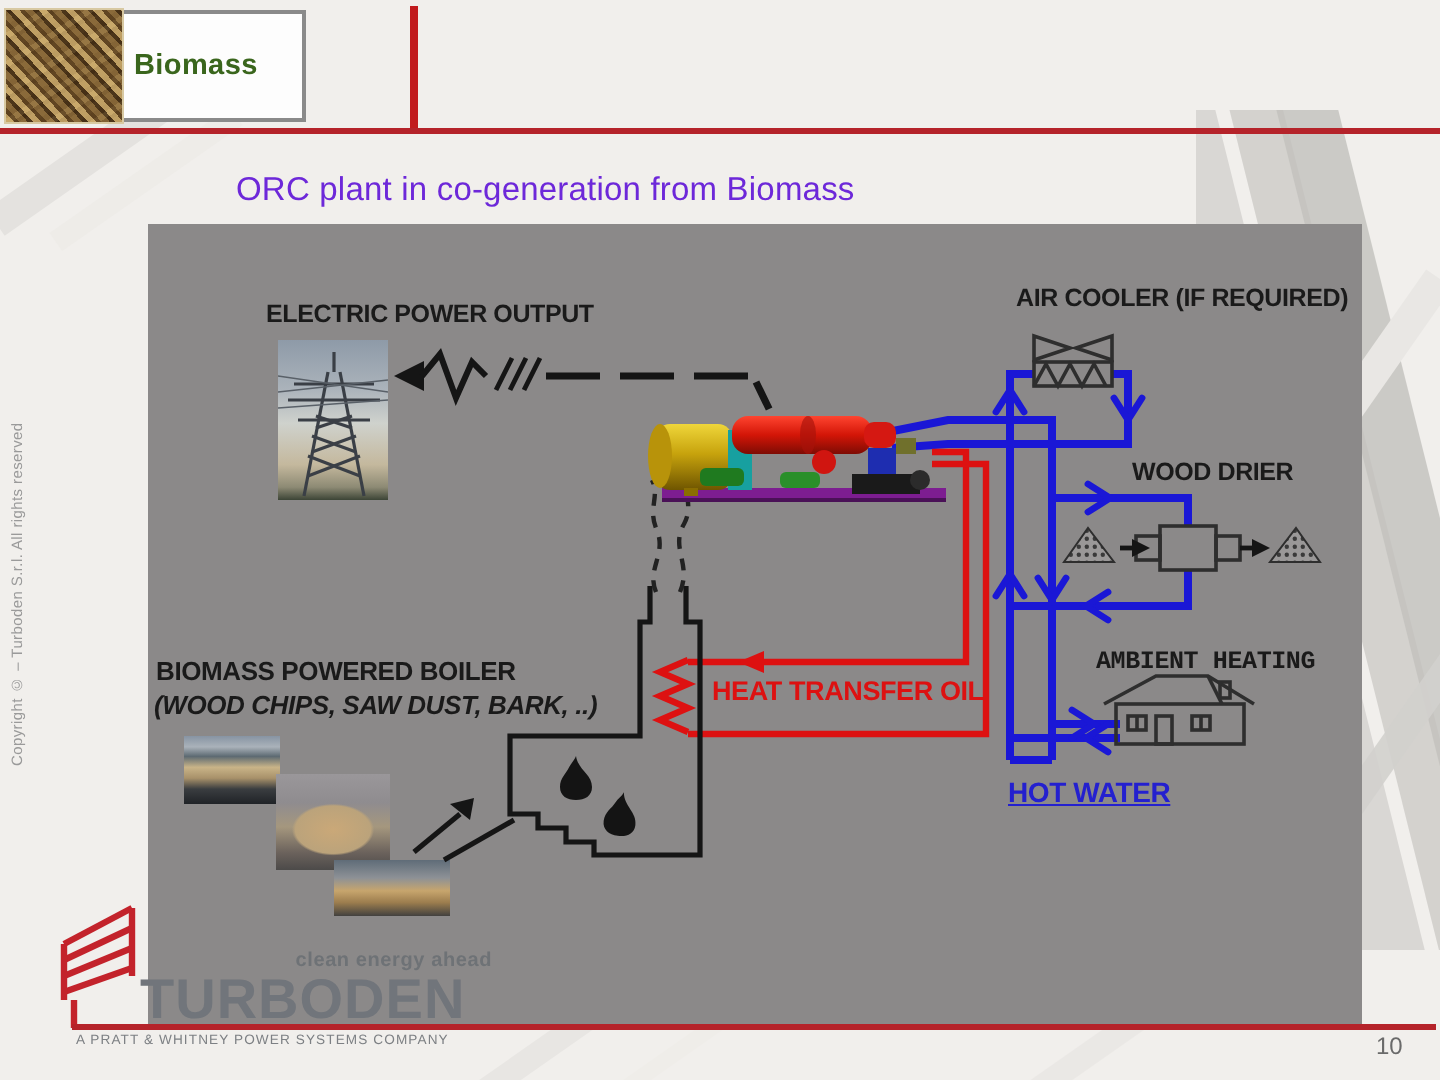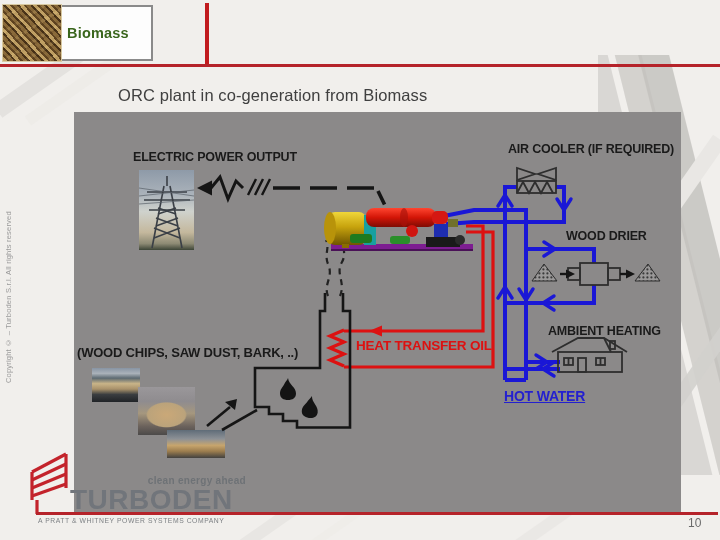--- a/index.html
+++ b/index.html
@@ -12,32 +12,32 @@
   
   .chips{left:2px;top:4px;width:60px;height:58px;border:1px solid #d8c9a2;box-sizing:border-box;
     background:
       repeating-linear-gradient(47deg,rgba(201,169,107,.85) 0 3px,rgba(90,63,30,.85) 3px 5px,rgba(138,106,58,.8) 5px 8px,rgba(60,40,18,.8) 8px 10px),
       repeating-linear-gradient(-33deg,#8a6a3a 0 4px,#5a3f1e 4px 6px,#c9a96b 6px 9px,#6b4d26 9px 12px);}
   .biomass-box{left:20px;top:5px;width:133px;height:56px;background:#fdfdfd;border:2px solid #8a8a8a;box-sizing:border-box;}
   .biomass-label{left:67px;top:25px;font-size:14.5px;font-weight:bold;color:var(--biomass_green,#3a661d);letter-spacing:.2px;}
   .vrule{left:205px;top:3px;width:4px;height:63px;background:#c11b1e;}
   .title{left:218px;top:26px;font-size:17px;color:var(--title_red,#b81b1b);letter-spacing:.1px;white-space:nowrap;}
   .hrule{left:0;top:64px;width:720px;height:3px;background:var(--accent_red,#b5232a);}
-  .subtitle{left:118px;top:86px;font-size:16.5px;color:#404040;letter-spacing:.1px;white-space:nowrap;}
+  .subtitle{left:118px;top:86px;font-size:16.5px;color:#6d28d9;letter-spacing:.1px;white-space:nowrap;}
   
   .panel{left:74px;top:112px;width:607px;height:402px;background:var(--panel_gray,#8b8989);}
   .plabel{position:absolute;font-weight:bold;color:#1a1a1a;letter-spacing:-.2px;white-space:nowrap;}
   .lbl-electric{left:59px;top:38px;font-size:12.5px;}
   .lbl-aircooler{left:434px;top:30px;font-size:12.5px;}
   .lbl-wooddrier{left:492px;top:117px;font-size:12.5px;}
-  .lbl-ambient{left:474px;top:212px;font-size:12.5px;}
+  .lbl-ambient{left:474px;top:212px;font-size:12.5px;font-family:Liberation Mono, monospace;}
   .lbl-hotwater{left:430px;top:276px;font-size:14px;color:var(--hot_water_blue,#2420cf);text-decoration:underline;}
   .lbl-heatoil{left:282px;top:226px;font-size:13.5px;color:var(--pipe_red,#dd1111);}
   .lbl-boiler1{left:4px;top:216px;font-size:13px;}
-  .lbl-boiler2{left:3px;top:233px;font-size:13px;}
+  .lbl-boiler2{left:3px;top:233px;font-size:13px;font-style:italic;}
   
   .photo{position:absolute;}
   .photo-pylon{left:65px;top:58px;width:55px;height:80px;
     background:linear-gradient(180deg,#8e9aa8 0%,#aab2ba 30%,#cfd2cd 52%,#c4b89d 78%,#8d8a74 92%,#3c4436 100%);}
   .photo-lumber{left:18px;top:256px;width:48px;height:34px;
     background:linear-gradient(180deg,#8794a3 0%,#aab2ba 16%,#5d6a72 30%,#c9b488 46%,#a8916a 62%,#3a3d40 78%,#202327 100%);}
   .photo-sawdust{left:64px;top:275px;width:57px;height:48px;
     background:radial-gradient(ellipse 60% 45% at 50% 58%,#caa878 0%,#bba37b 55%,rgba(0,0,0,0) 60%),
                linear-gradient(180deg,#9a979a 0%,#8f8c8f 30%,#a5977e 55%,#6b625c 82%,#4c4a49 100%);}
   .photo-bark{left:93px;top:318px;width:58px;height:28px;
@@ -226,20 +226,21 @@
         <rect x="374" y="107" width="10" height="8" fill="#70702c"></rect>
       </g>
     </svg>
 
     <div class="plabel lbl-electric">ELECTRIC POWER OUTPUT</div>
     <div class="plabel lbl-aircooler">AIR COOLER (IF REQUIRED)</div>
     <div class="plabel lbl-wooddrier">WOOD DRIER</div>
     <div class="plabel lbl-ambient">AMBIENT HEATING</div>
     <div class="plabel lbl-hotwater">HOT WATER</div>
     <div class="plabel lbl-heatoil">HEAT TRANSFER OIL</div>
+    <div class="plabel lbl-boiler1">BIOMASS POWERED BOILER</div>
     <div class="plabel lbl-boiler2">(WOOD CHIPS, SAW DUST, BARK, ..)</div>
   </div>
 
   <svg class="abs" style="left:24px;top:448px;" width="52" height="70" viewBox="0 0 52 70">
     <g stroke="#c3232b" stroke-width="3.2" fill="none">
       <path d="M8,24 L42,6"></path>
       <path d="M8,32 L42,16"></path>
       <path d="M8,40 L42,26"></path>
       <path d="M8,48 L42,36"></path>
       <path d="M8,24 L8,52"></path>

